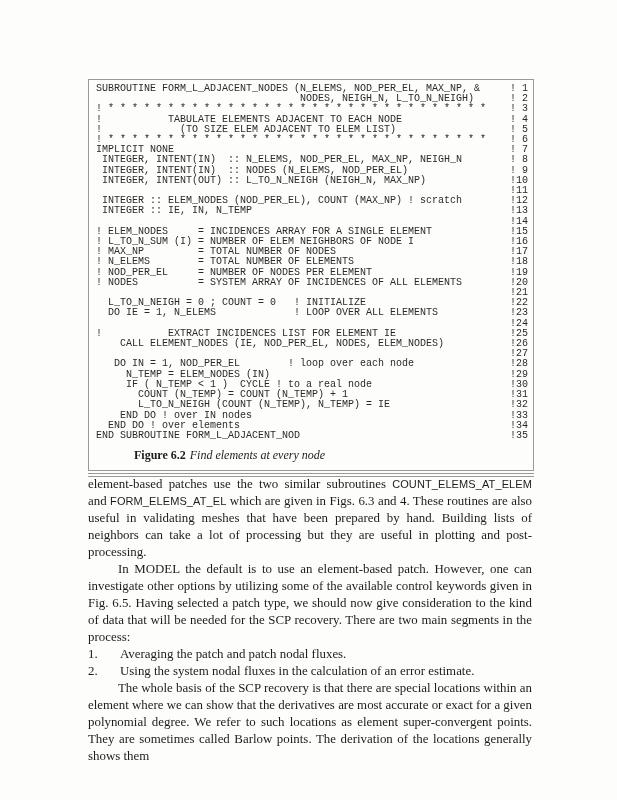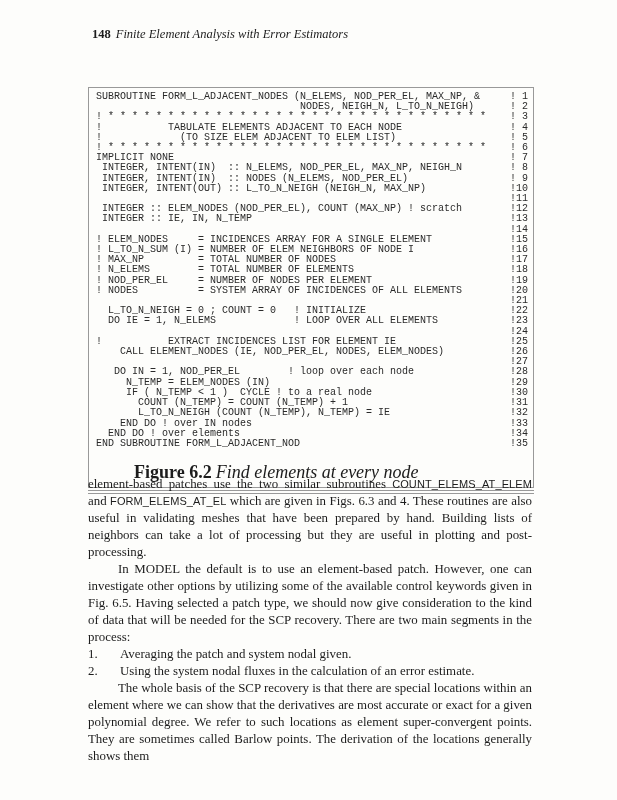--- a/index.html
+++ b/index.html
@@ -15,32 +15,32 @@
 
   
   .header {
     position: absolute; left: 92px; top: 27px;
     font-size: 12.5px; white-space: nowrap;
   }
   .pageno { font-weight: bold; margin-right: 5px; }
   .booktitle { font-style: italic; }
 
   
-  .figwrap { position: absolute; left: 88px; top: 87px; width: 446px; }
+  .figwrap { position: absolute; left: 88px; top: 79px; width: 446px; }
   .codebox { border: 1px solid #999; background: #fdfdfb; }
   .code {
     font-family: "Liberation Mono", "DejaVu Sans Mono", monospace;
     font-size: 10px; line-height: 10.2px;
     color: #2a2a2a;
     padding: 4px 0 2px 7px;
     white-space: pre;
   }
   .caption {
-    margin: 14px 0 7px 45px;
-    font-size: 18px; line-height: 15px;
+    margin: 5px 0 7px 45px;
+    font-size: 12px; line-height: 15px;
     white-space: nowrap;
   }
   .cap-label { font-weight: bold; margin-right: 4px; }
   .cap-text { font-style: italic; }
   .double-rule {
     margin-top: 2px; height: 4px;
     border-top: 1px solid #999;
     border-bottom: 1px solid #999;
   }
 
@@ -59,23 +59,20 @@
   }
   .list-item { display: flex; }
   .list-item .num { flex: 0 0 32px; }
   .list-item .li-text { flex: 1; }
 </style>
 </head>
 <body>
 
 <div class="page">
 
-  <div class="header">
-    <span class="pageno">148</span><span class="booktitle">Finite Element Analysis with Error Estimators</span>
-  </div>
 
   <div class="figwrap">
     <div class="codebox">
       <pre class="code">SUBROUTINE FORM_L_ADJACENT_NODES (N_ELEMS, NOD_PER_EL, MAX_NP, &amp;     ! 1
                                   NODES, NEIGH_N, L_TO_N_NEIGH)      ! 2
 ! * * * * * * * * * * * * * * * * * * * * * * * * * * * * * * * *    ! 3
 !           TABULATE ELEMENTS ADJACENT TO EACH NODE                  ! 4
 !             (TO SIZE ELEM ADJACENT TO ELEM LIST)                   ! 5
 ! * * * * * * * * * * * * * * * * * * * * * * * * * * * * * * * *    ! 6
 IMPLICIT NONE                                                        ! 7
@@ -112,21 +109,21 @@
       </div>
     </div>
     <div class="double-rule"></div>
   </div>
 
   <div class="bodytext">
     <p class="para"><span>element-based patches use the two similar subroutines </span><span class="seg-sc">COUNT_ELEMS_AT_ELEM</span><span> and </span><span class="seg-sc">FORM_ELEMS_AT_EL</span><span> which are given in Figs. 6.3 and 4.  These routines are also useful in validating meshes that have been prepared by hand.  Building lists of neighbors can take a lot of processing but they are useful in plotting and post-processing.</span></p>
     <p class="para indent"><span>In </span><span class="seg-i">MODEL</span><span> the default is to use an element-based patch.  However, one can investigate other options by utilizing some of the available control keywords given in Fig. 6.5.  Having selected a patch type, we should now give consideration to the kind of data that will be needed for the SCP recovery.  There are two main segments in the process:</span></p>
     <div class="list-item">
       <span class="num">1.</span>
-      <span class="li-text">Averaging the patch and system nodal given.</span>
+      <span class="li-text">Averaging the patch and patch nodal fluxes.</span>
     </div>
     <div class="list-item">
       <span class="num">2.</span>
       <span class="li-text">Using the system nodal fluxes in the calculation of an error estimate.</span>
     </div>
     <p class="para indent"><span>The whole basis of the SCP recovery is that there are special locations within an element where we can show that the derivatives are most accurate or exact for a given polynomial degree.  We refer to such locations as element super-convergent points.  They are sometimes called </span><span class="seg-i">Barlow points</span><span>. The derivation of the locations generally shows them</span></p>
   </div>
 
 </div>
 

